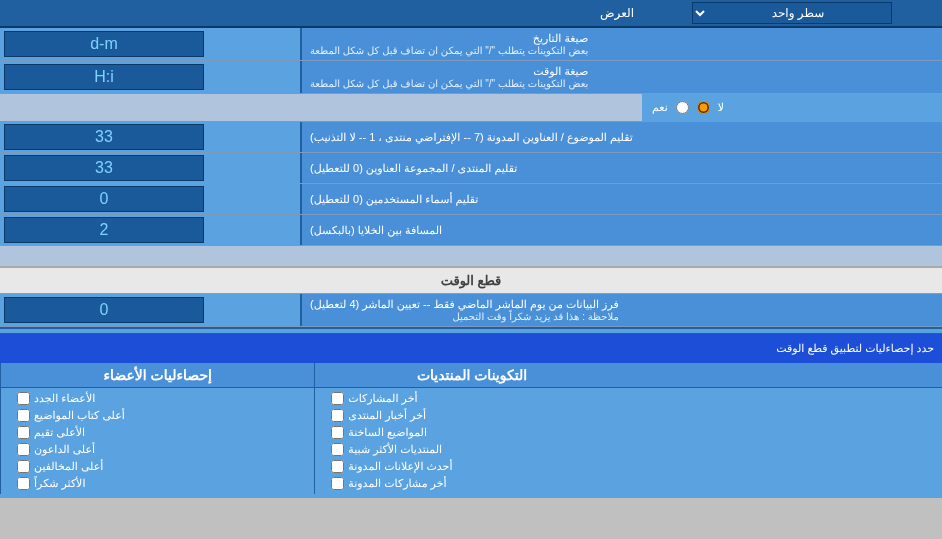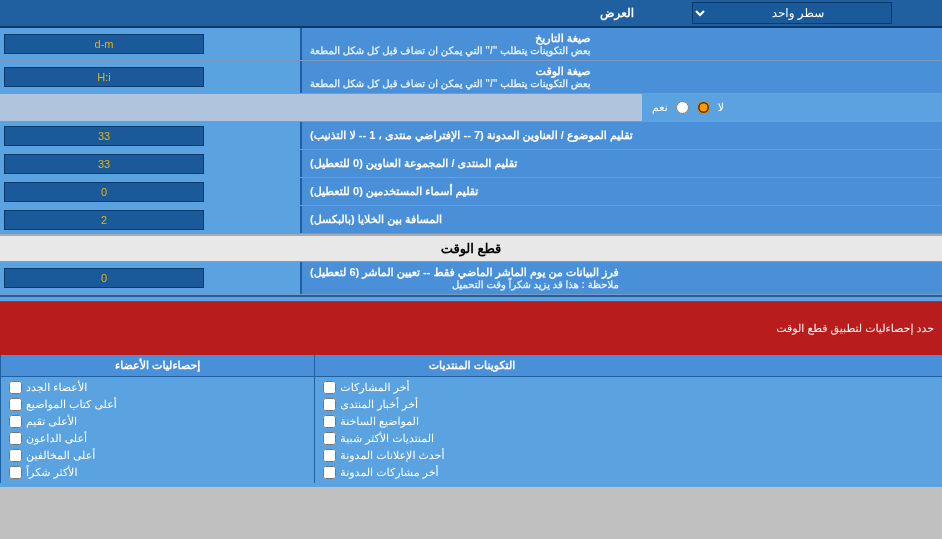--- a/index.html
+++ b/index.html
@@ -23,58 +23,58 @@
       flex: 1;
       background: #4a90d9;
       color: #fff;
       padding: 4px 8px;
       display: flex;
       align-items: center;
       justify-content: flex-end;
       font-size: 11px;
       text-align: right;
       border-left: 2px solid #2060a0;
-      font-weight: bold;
     }
     .row-input {
       width: 300px;
       background: #5ba3e0;
       display: flex;
       align-items: center;
       justify-content: flex-end;
       padding: 2px 4px;
     }
     .input-field {
       background: #1a5a9a;
-      color: #eab308;
+      color: #7dd3fc;
       border: 1px solid #0a3a6a;
       padding: 3px 6px;
-      font-size: 11px;
+      font-size: 16px;
       text-align: center;
       width: 200px;
       direction: ltr;
     }
     .select-field {
       background: #1a5a9a;
       color: #fff;
       border: 1px solid #0a3a6a;
       padding: 2px 4px;
       font-size: 12px;
       text-align: center;
       width: 200px;
     }
     .section-header {
       background: #e8e8e8;
-      color: #000000;
+      color: #404040;
       text-align: center;
       padding: 5px;
       font-size: 13px;
       font-weight: bold;
       border-bottom: 1px solid #999;
       border-top: 2px solid #aaa;
+      margin-top: 20px;
     }
     .radio-group {
       display: flex;
       align-items: center;
       gap: 8px;
       padding: 2px 6px;
       color: #fff;
       font-size: 11px;
     }
     .radio-group input[type=radio] {
@@ -92,36 +92,36 @@
     }
     .checkbox-header-row {
       display: flex;
       background: #4a90d9;
       border-bottom: 1px solid #2060a0;
     }
     .checkbox-col {
       flex: 1;
       padding: 4px 8px;
       color: #fff;
-      font-size: 11px;
+      font-size: 14px;
       font-weight: bold;
       text-align: center;
       border-left: 1px solid #2060a0;
     }
     .checkbox-col:first-child {
       border-left: none;
     }
     .checkbox-rows {
       display: flex;
       flex-direction: row;
     }
     .checkbox-column {
       flex: 1;
       border-left: 1px solid #2060a0;
-      padding: 2px 8px;
+      padding: 2px 16px;
     }
     .checkbox-column:first-child {
       border-left: none;
     }
     .checkbox-item {
       display: flex;
       align-items: center;
       gap: 4px;
       padding: 2px 0;
       color: #fff;
@@ -137,32 +137,31 @@
       border-bottom: 2px solid #0a3a6a;
       min-height: 26px;
       align-items: center;
     }
     .top-header-label {
       flex: 1;
       color: #fff;
       padding: 4px 8px;
       text-align: right;
       font-size: 12px;
-      font-weight: bold;
     }
     .top-header-select {
       width: 300px;
       display: flex;
       align-items: center;
       justify-content: center;
       padding: 2px 4px;
     }
     .bottom-apply-row {
-      background: #b91c1c;
-      padding: 20px 8px;
+      background: #1d4ed8;
+      padding: 8px 8px;
       color: #fff;
       font-size: 11px;
       text-align: right;
       border-top: 1px solid #2060a0;
     }
   </style>
 </head>
 <body>
 
 <div class="main-container">
@@ -235,21 +234,21 @@
     <div class="row-input">
       <input class="input-field" type="text" value="2" style="">
     </div>
   </div>
 
   <div class="section-header">قطع الوقت</div>
 
   <div class="row">
     <div class="row-label">
       <div>
-        <div>فرز البيانات من يوم الماشر الماضي فقط -- تعيين الماشر (6 لتعطيل)</div>
+        <div>فرز البيانات من يوم الماشر الماضي فقط -- تعيين الماشر (4 لتعطيل)</div>
         <div class="row-label-small">ملاحظة : هذا قد يزيد شكراً وقت التحميل</div>
       </div>
     </div>
     <div class="row-input">
       <input class="input-field" type="text" value="0" style="">
     </div>
   </div>
 
   <div class="checkboxes-section">
 

